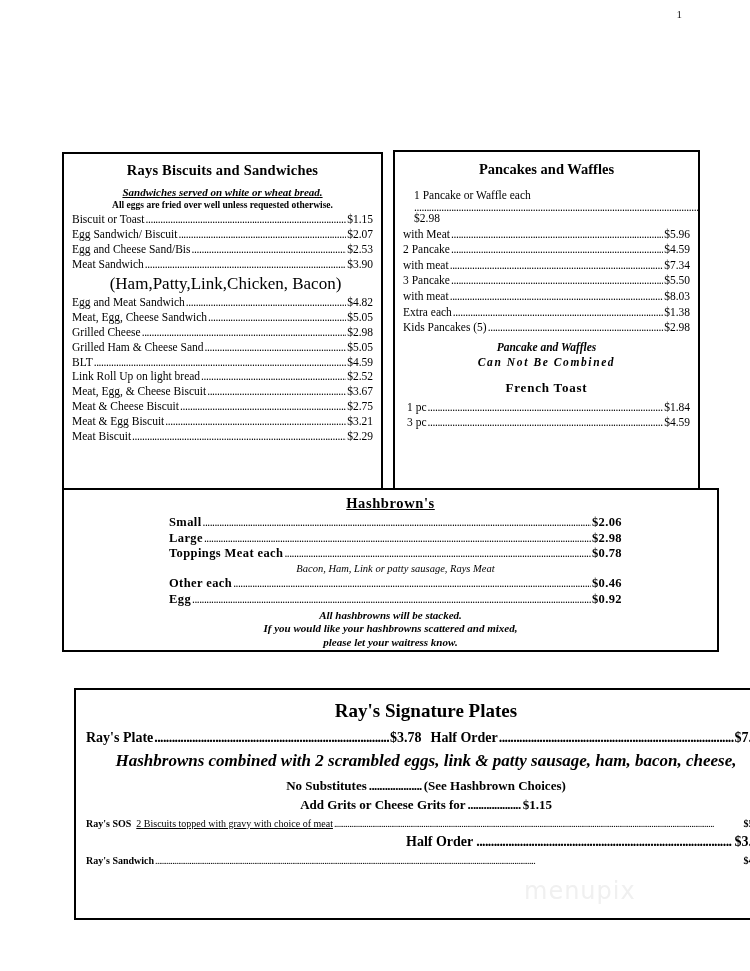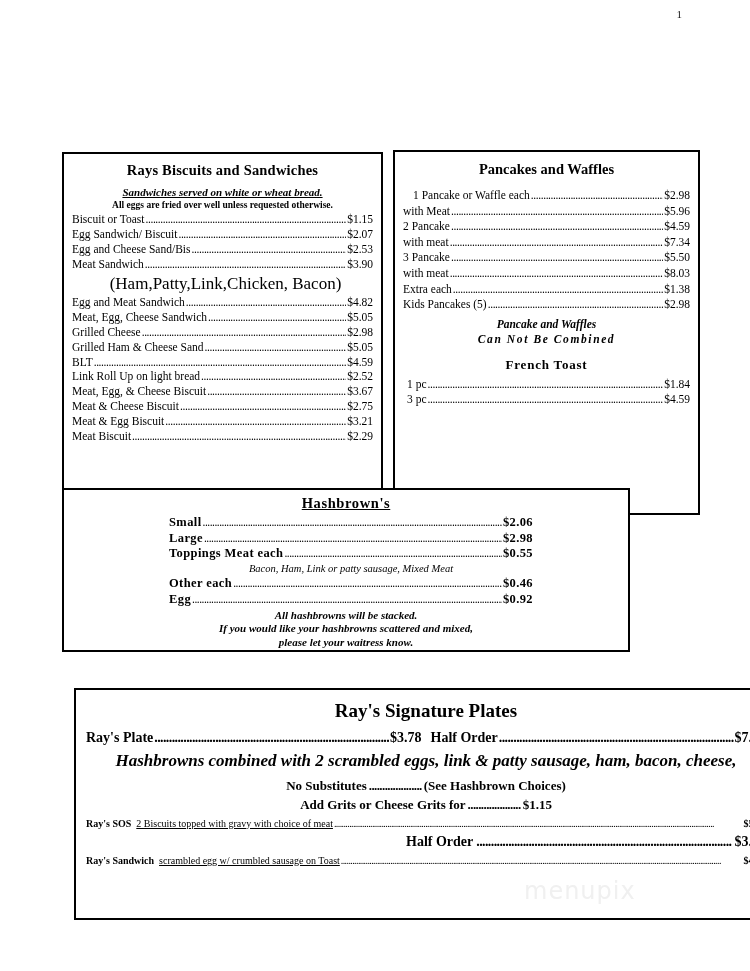--- a/index.html
+++ b/index.html
@@ -99,21 +99,21 @@
     height: 365px;
     padding: 6px 8px 0 8px;
   }
   #box-pancakes .sec-title {
     text-align: center;
     font-weight: bold;
     font-size: 14.5px;
     margin: 3px 0 12px 0;
   }
   #box-pancakes .row { font-size: 11.5px; margin: 4.1px 0; }
-  #box-pancakes .row.indent { padding-left: 10px; }
+  #box-pancakes .row.indent { padding-left: 10px; flex-direction: column; }
   #box-pancakes .combo-line {
     text-align: center;
     font-weight: bold;
     font-style: italic;
     font-size: 11.5px;
     margin-top: 7px;
   }
   #box-pancakes .combo-line2 {
     text-align: center;
     font-weight: bold;
@@ -128,21 +128,21 @@
     font-size: 13px;
     letter-spacing: 0.8px;
     margin: 12px 0 6px 0;
   }
   #box-pancakes .ft-row { padding-left: 4px; }
 
   
   #box-hashbrowns {
     left: 62px;
     top: 488px;
-    width: 568px;
+    width: 657px;
     height: 164px;
     padding: 2px 0 0 0;
   }
   #box-hashbrowns .sec-title {
     text-align: center;
     font-weight: bold;
     font-size: 14.5px;
     text-decoration: underline;
     letter-spacing: 0.6px;
     margin: 3px 0 4px 0;
@@ -419,23 +419,23 @@
         <span class="pr">$2.06</span>
       </div>
     <div class="row">
         <span class="nm">Large</span>
         <span class="dots">........................................................................................................................................................................................................</span>
         <span class="pr">$2.98</span>
       </div>
     <div class="row">
         <span class="nm">Toppings Meat each</span>
         <span class="dots">........................................................................................................................................................................................................</span>
-        <span class="pr">$0.55</span>
-      </div>
-    <div class="sub-ital">Bacon, Ham, Link or patty sausage, Mixed Meat</div>
+        <span class="pr">$0.78</span>
+      </div>
+    <div class="sub-ital">Bacon, Ham, Link or patty sausage, Rays Meat</div>
     <div class="row">
         <span class="nm">Other each</span>
         <span class="dots">........................................................................................................................................................................................................</span>
         <span class="pr">$0.46</span>
       </div>
     <div class="row">
         <span class="nm">Egg</span>
         <span class="dots">........................................................................................................................................................................................................</span>
         <span class="pr">$0.92</span>
       </div>
@@ -482,19 +482,18 @@
   </div>
 
   <div class="half-row">
     <span>Half Order </span>
     <span class="dots">........................................................................................................................................................................................................</span>
     <span>$3.44</span>
   </div>
 
   <div class="sos-row">
     <span class="lead">Ray's Sandwich</span>
-    <span class="mid">scrambled egg w/ crumbled sausage on Toast</span>
     <span class="dots">........................................................................................................................................................................................................</span>
     <span class="pr">$4.59</span>
   </div>
 </div>
 
 <div class="watermark">menupix</div>
 
 </body></html>

